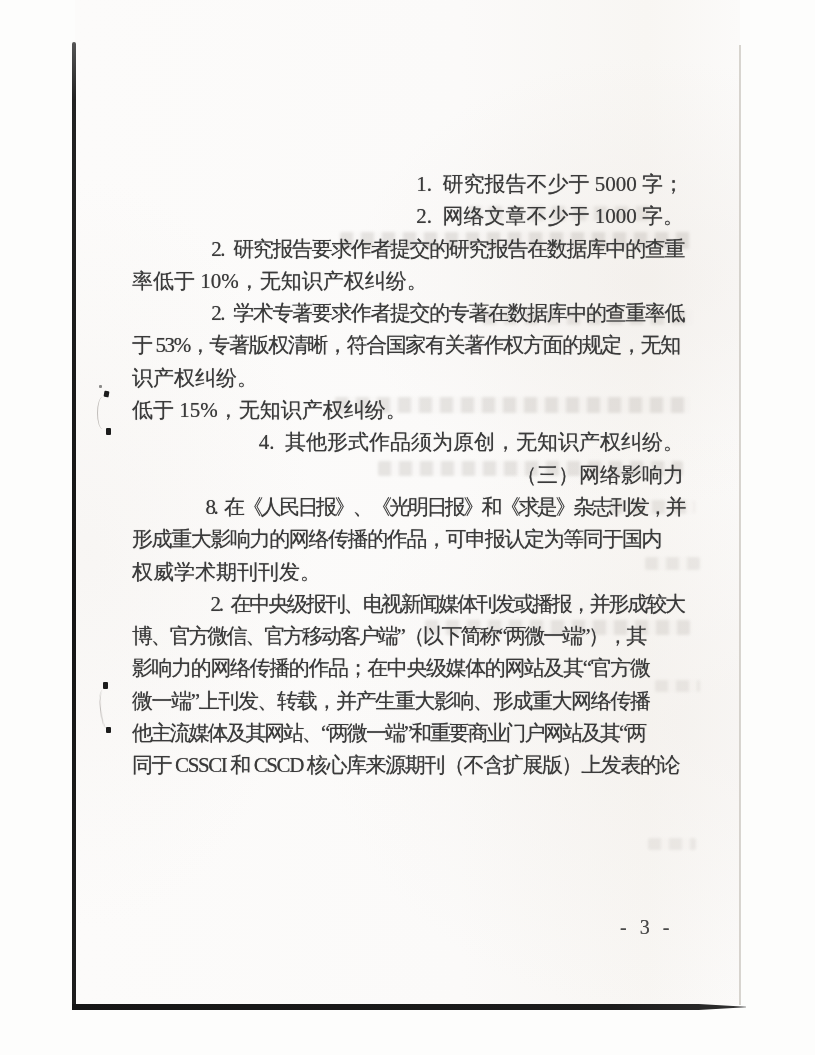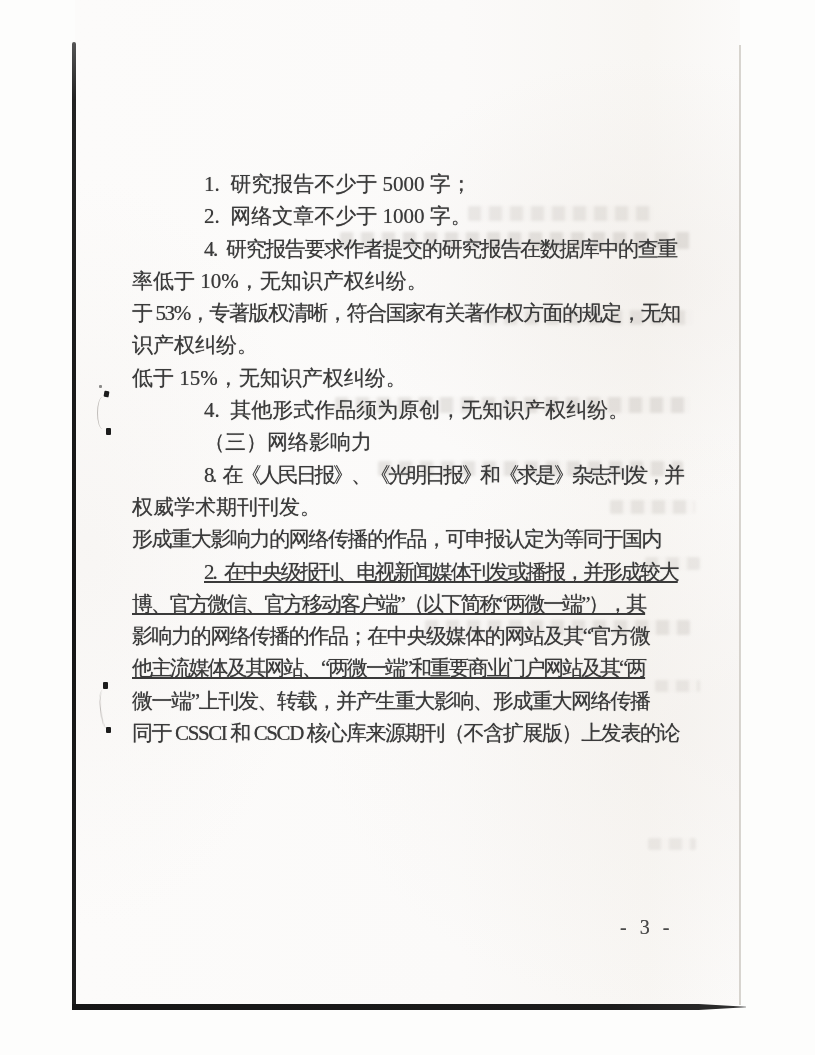--- a/index.html
+++ b/index.html
@@ -50,23 +50,23 @@
   }
   .line {
     height: 32.3px;
     line-height: 32.3px;
     font-size: 21px;
     color: #3a3a3a;
     white-space: pre;
     text-shadow: 0 0 0.7px rgba(70,70,70,0.75);
     overflow: visible;
   }
-  .ind { padding-left: 72px; }
+  .ind { padding-left: 72px; text-align: right; }
   .t1 { letter-spacing: -1.4px; }
-  .t2 { letter-spacing: -2.1px; text-decoration: underline; }
+  .t2 { letter-spacing: -2.1px; }
   .t3 { letter-spacing: -2.6px; }
   .pagenum {
     position: absolute;
     left: 620px; top: 916px;
     font-size: 20px;
     color: #4a4a4a;
     letter-spacing: 4px;
     white-space: pre;
     text-shadow: 0 0 0.6px rgba(80,80,80,0.7);
   }
@@ -120,33 +120,34 @@
   <div class="speck" style="left:106px; top:727px; width:5px; height:6px;"></div>
   <div class="scratch" style="left:100px; top:690px; width:8px; height:38px; transform:rotate(-6deg);"></div>
 
   <div class="edge-left"></div>
   <div class="edge-bottom"></div>
   <div class="edge-right"></div>
 
   <div class="textblock">
     <div class="line ind">1. 研究报告不少于 5000 字；</div>
     <div class="line ind">2. 网络文章不少于 1000 字。</div>
-    <div class="line ind t1">4. 研究报告要求作者提交的研究报告在数据库中的查重</div>
+    <div class="line ind t1">2. 研究报告要求作者提交的研究报告在数据库中的查重</div>
     <div class="line">率低于 10%，无知识产权纠纷。</div>
+    <div class="line ind t1">2. 学术专著要求作者提交的专著在数据库中的查重率低</div>
     <div class="line t1">于 53%，专著版权清晰，符合国家有关著作权方面的规定，无知</div>
     <div class="line">识产权纠纷。</div>
     <div class="line">低于 15%，无知识产权纠纷。</div>
     <div class="line ind">4. 其他形式作品须为原创，无知识产权纠纷。</div>
     <div class="line ind">（三）网络影响力</div>
     <div class="line ind t3">8. 在《人民日报》、《光明日报》和《求是》杂志刊发，并</div>
+    <div class="line t1">形成重大影响力的网络传播的作品，可申报认定为等同于国内</div>
     <div class="line">权威学术期刊刊发。</div>
-    <div class="line t1">形成重大影响力的网络传播的作品，可申报认定为等同于国内</div>
     <div class="line ind t2">2. 在中央级报刊、电视新闻媒体刊发或播报，并形成较大</div>
     <div class="line t2">博、官方微信、官方移动客户端”（以下简称“两微一端”），其</div>
     <div class="line t1">影响力的网络传播的作品；在中央级媒体的网站及其“官方微</div>
+    <div class="line t1">微一端”上刊发、转载，并产生重大影响、形成重大网络传播</div>
     <div class="line t2">他主流媒体及其网站、“两微一端”和重要商业门户网站及其“两</div>
-    <div class="line t1">微一端”上刊发、转载，并产生重大影响、形成重大网络传播</div>
     <div class="line t1">同于 CSSCI 和 CSCD 核心库来源期刊（不含扩展版）上发表的论</div>
   </div>
 
   <div class="pagenum">- 3 -</div>
 
 </div>
 
 </body></html>

